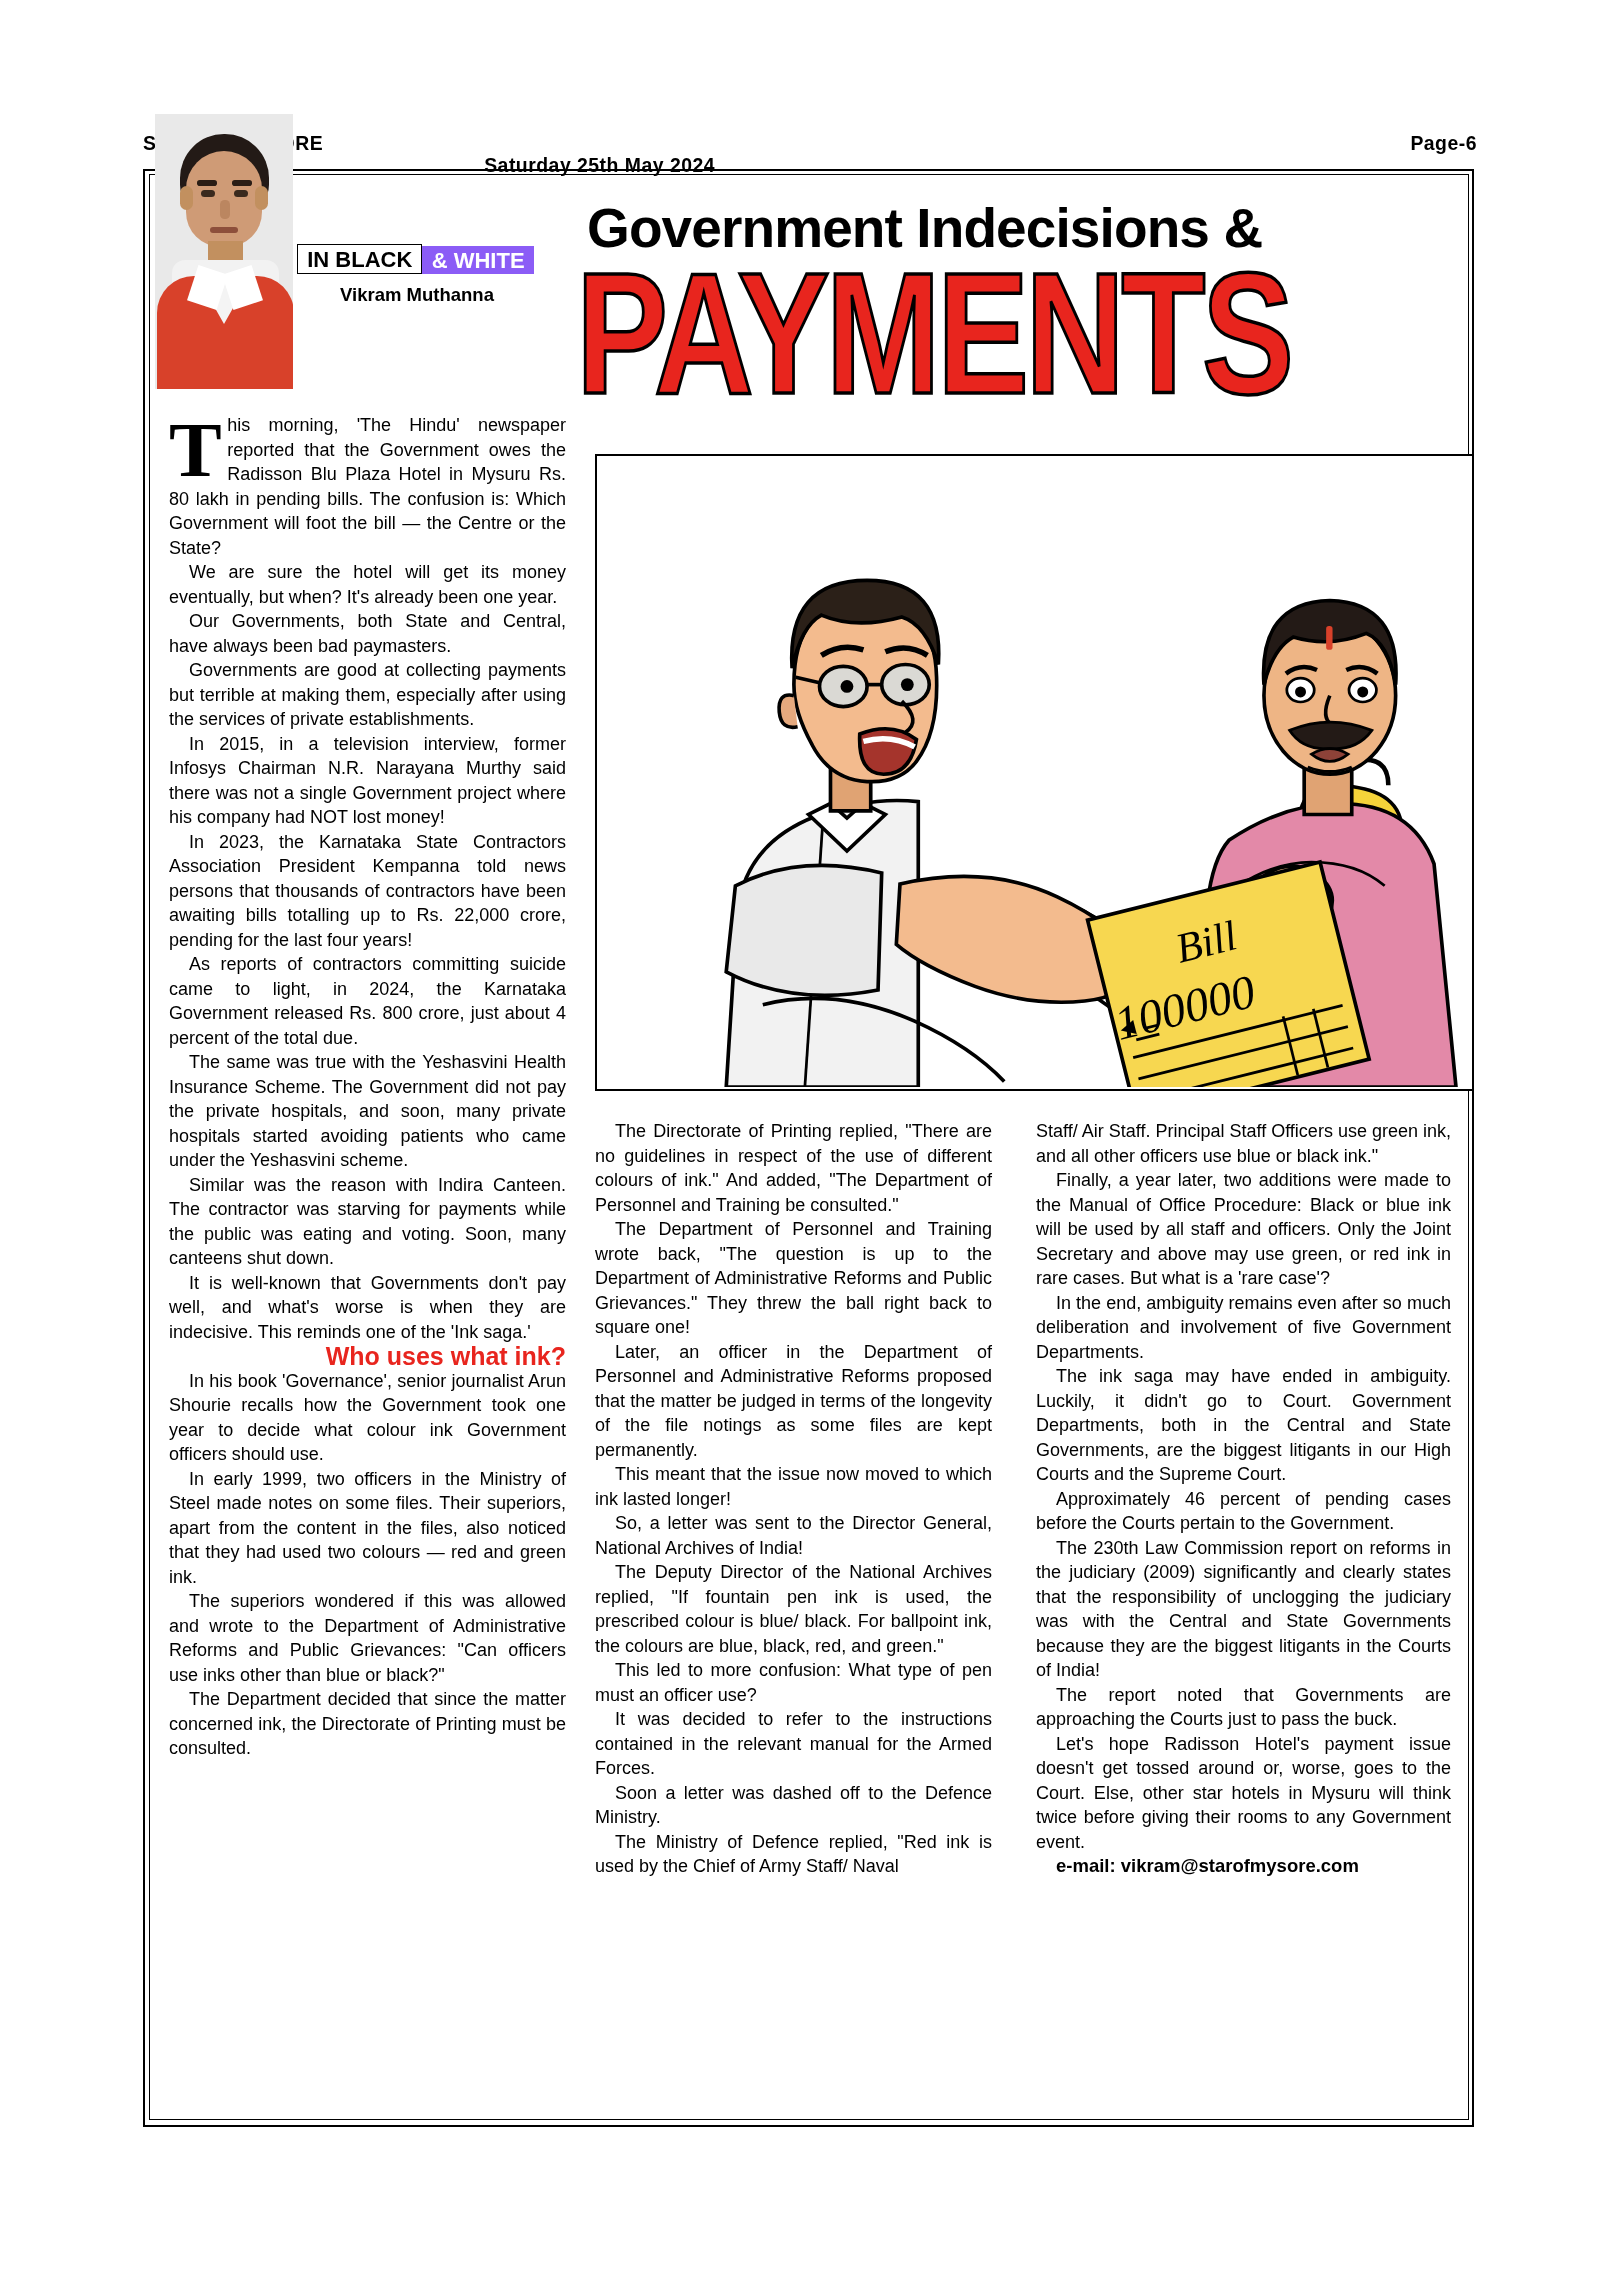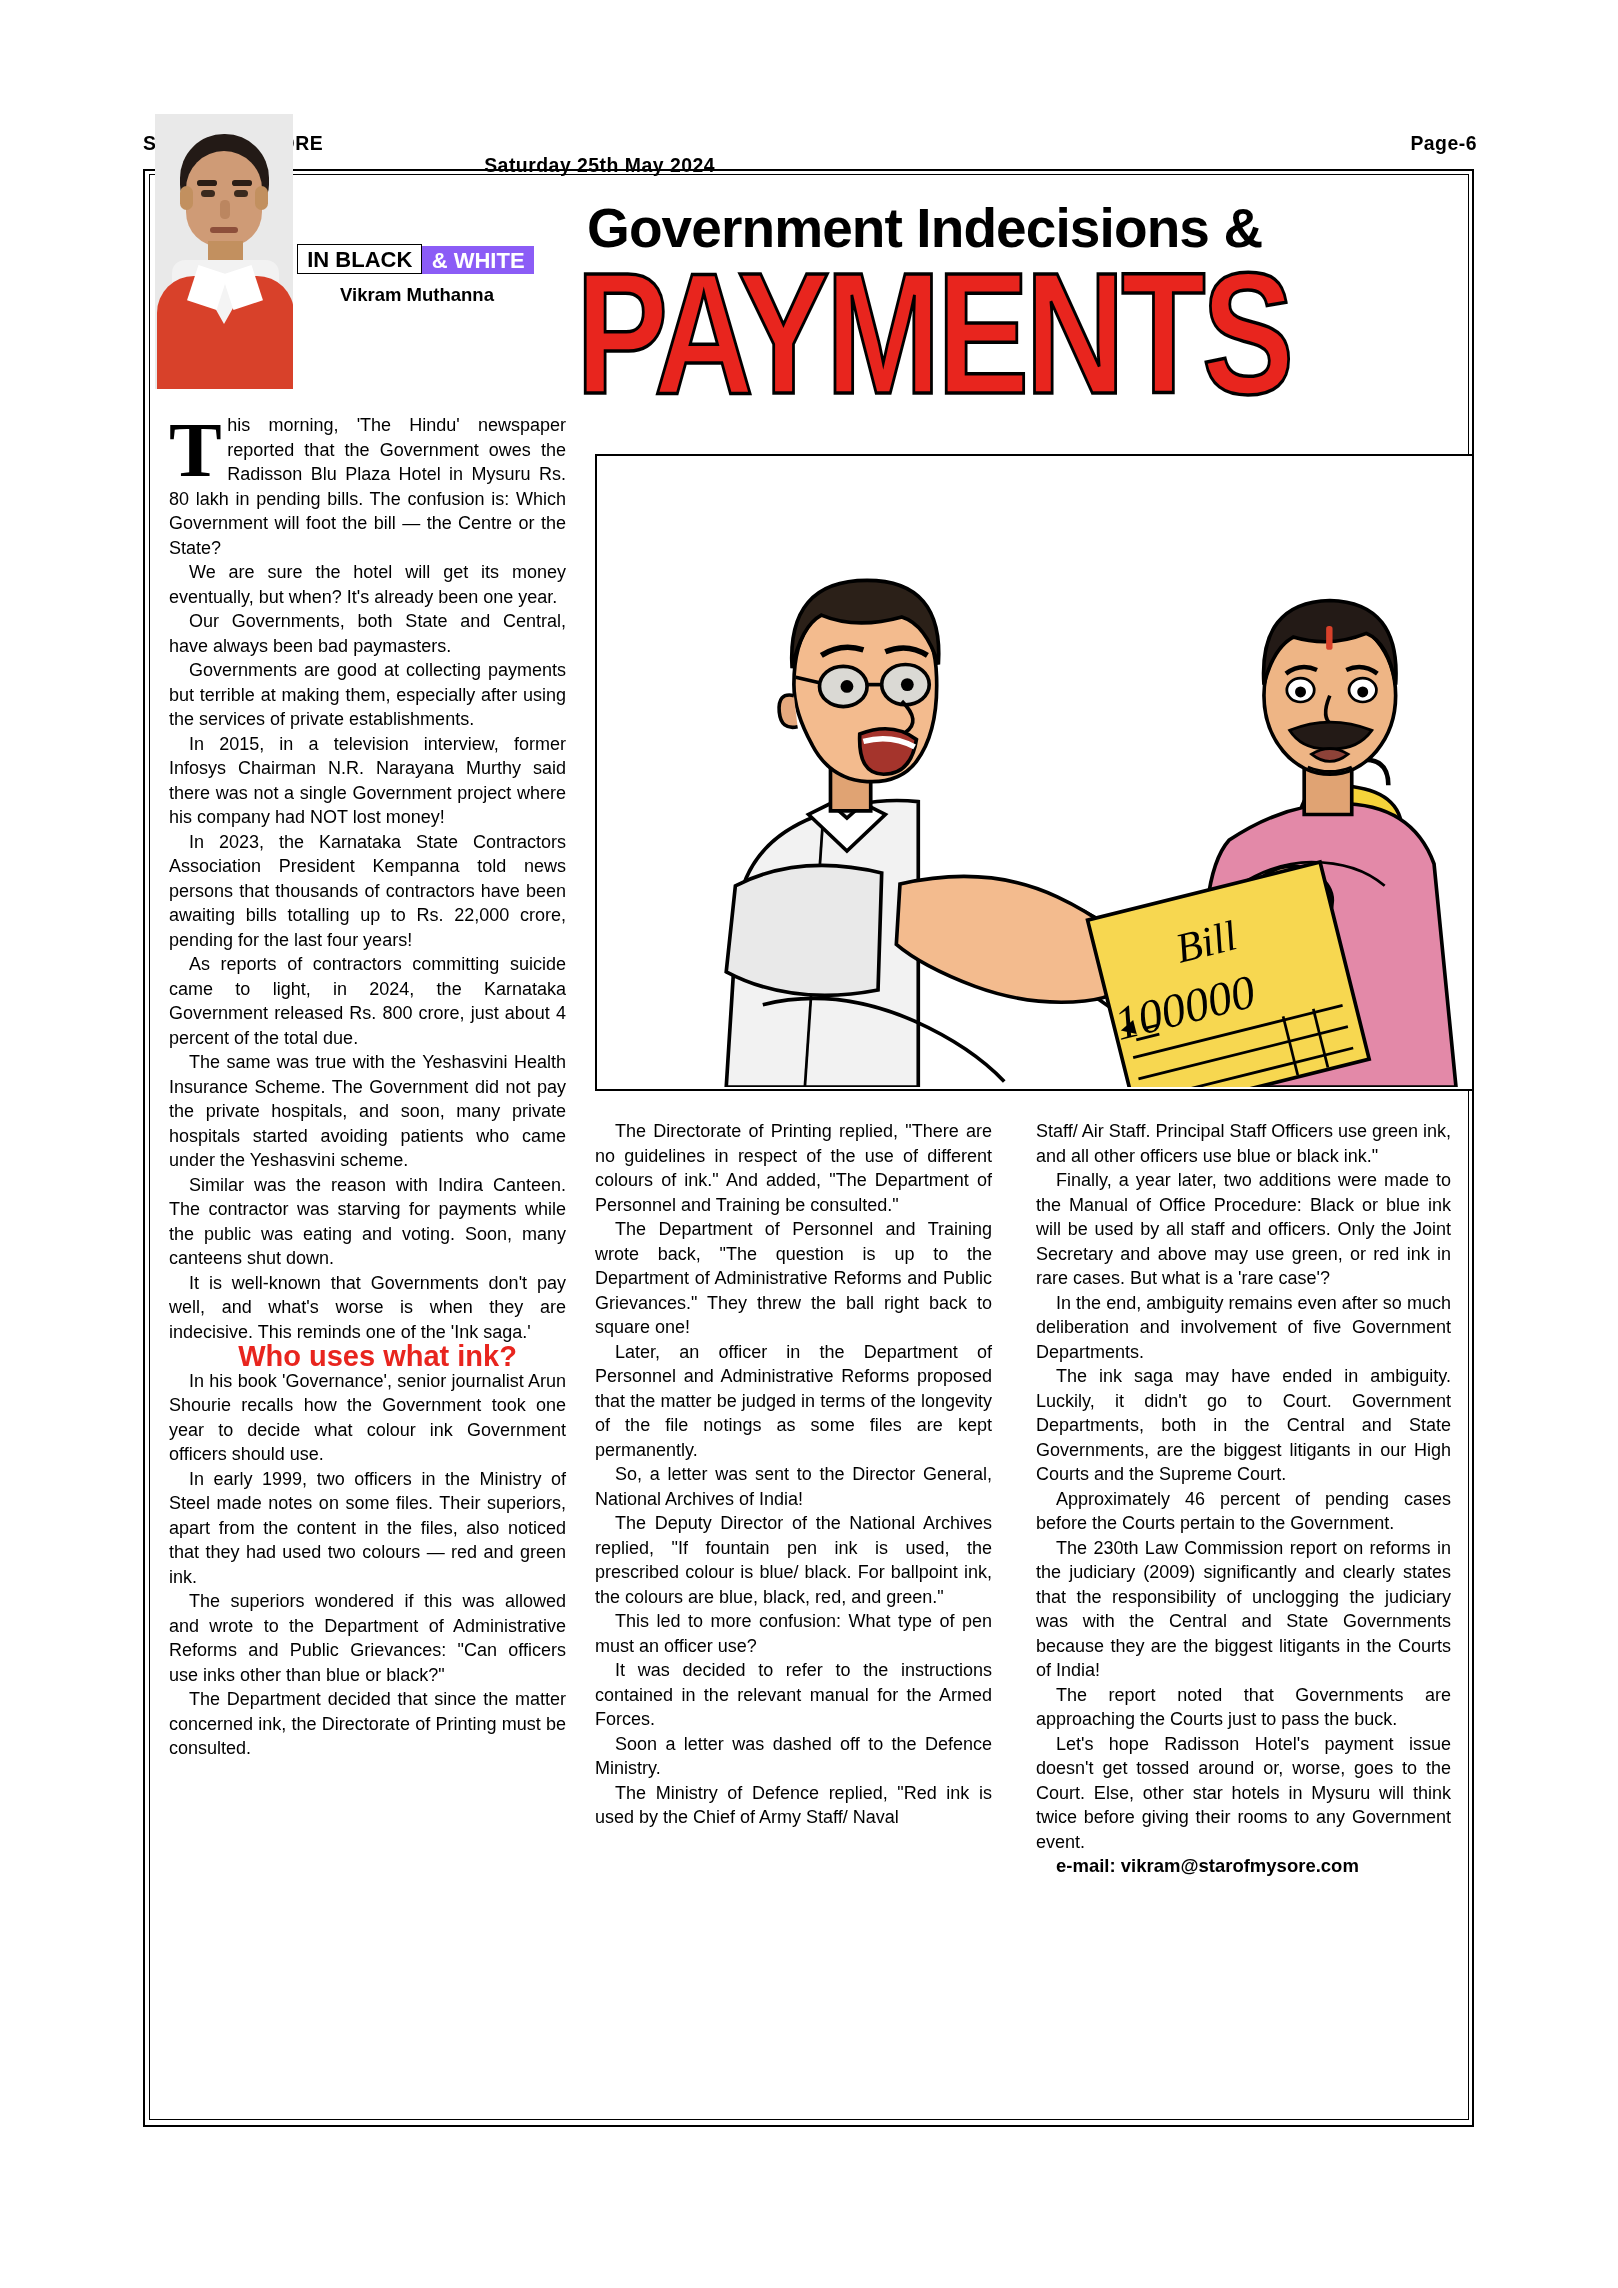--- a/index.html
+++ b/index.html
@@ -205,24 +205,24 @@
     font-size: 79px;
     line-height: 65px;
     font-weight: bold;
     padding: 3.7px 5.5px 0 0;
     font-family: "Liberation Serif", serif;
   }
 
   .subhead {
     color: #e8251e;
     font-weight: bold;
-    font-size: 29px;
+    font-size: 25px;
     margin: 13px 0 7.4px 0;
     text-indent: 0;
-    text-align: center;
+    text-align: right;
   }
 
   .email-line {
     font-weight: bold;
     font-size: 18.5px;
     text-indent: 0;
     margin-top: 9.2px;
     text-align: left;
   }
 </style>
@@ -376,20 +376,21 @@
     <p>In his book 'Governance', senior journalist Arun Shourie recalls how the Government took one year to decide what colour ink Government officers should use.</p>
     <p>In early 1999, two officers in the Ministry of Steel made notes on some files. Their superiors, apart from the content in the files, also noticed that they had used two colours — red and green ink.</p>
     <p>The superiors wondered if this was allowed and wrote to the Department of Administrative Reforms and Public Grievances: "Can officers use inks other than blue or black?"</p>
     <p>The Department decided that since the matter concerned ink, the Directorate of Printing must be consulted.</p>
   </div>
 
   <div class="col" id="col2">
     <p>The Directorate of Printing replied, "There are no guidelines in respect of the use of different colours of ink." And added, "The Department of Personnel and Training be consulted."</p>
     <p>The Department of Personnel and Training wrote back, "The question is up to the Department of Administrative Reforms and Public Grievances." They threw the ball right back to square one!</p>
     <p>Later, an officer in the Department of Personnel and Administrative Reforms proposed that the matter be judged in terms of the longevity of the file notings as some files are kept permanently.</p>
+    <p>This meant that the issue now moved to which ink lasted longer!</p>
     <p>So, a letter was sent to the Director General, National Archives of India!</p>
     <p>The Deputy Director of the National Archives replied, "If fountain pen ink is used, the prescribed colour is blue/ black. For ballpoint ink, the colours are blue, black, red, and green."</p>
     <p>This led to more confusion: What type of pen must an officer use?</p>
     <p>It was decided to refer to the instructions contained in the relevant manual for the Armed Forces.</p>
     <p>Soon a letter was dashed off to the Defence Ministry.</p>
     <p>The Ministry of Defence replied, "Red ink is used by the Chief of Army Staff/ Naval</p>
   </div>
 
   <div class="col" id="col3">
     <p class="noindent">Staff/ Air Staff. Principal Staff Officers use green ink, and all other officers use blue or black ink."</p>

